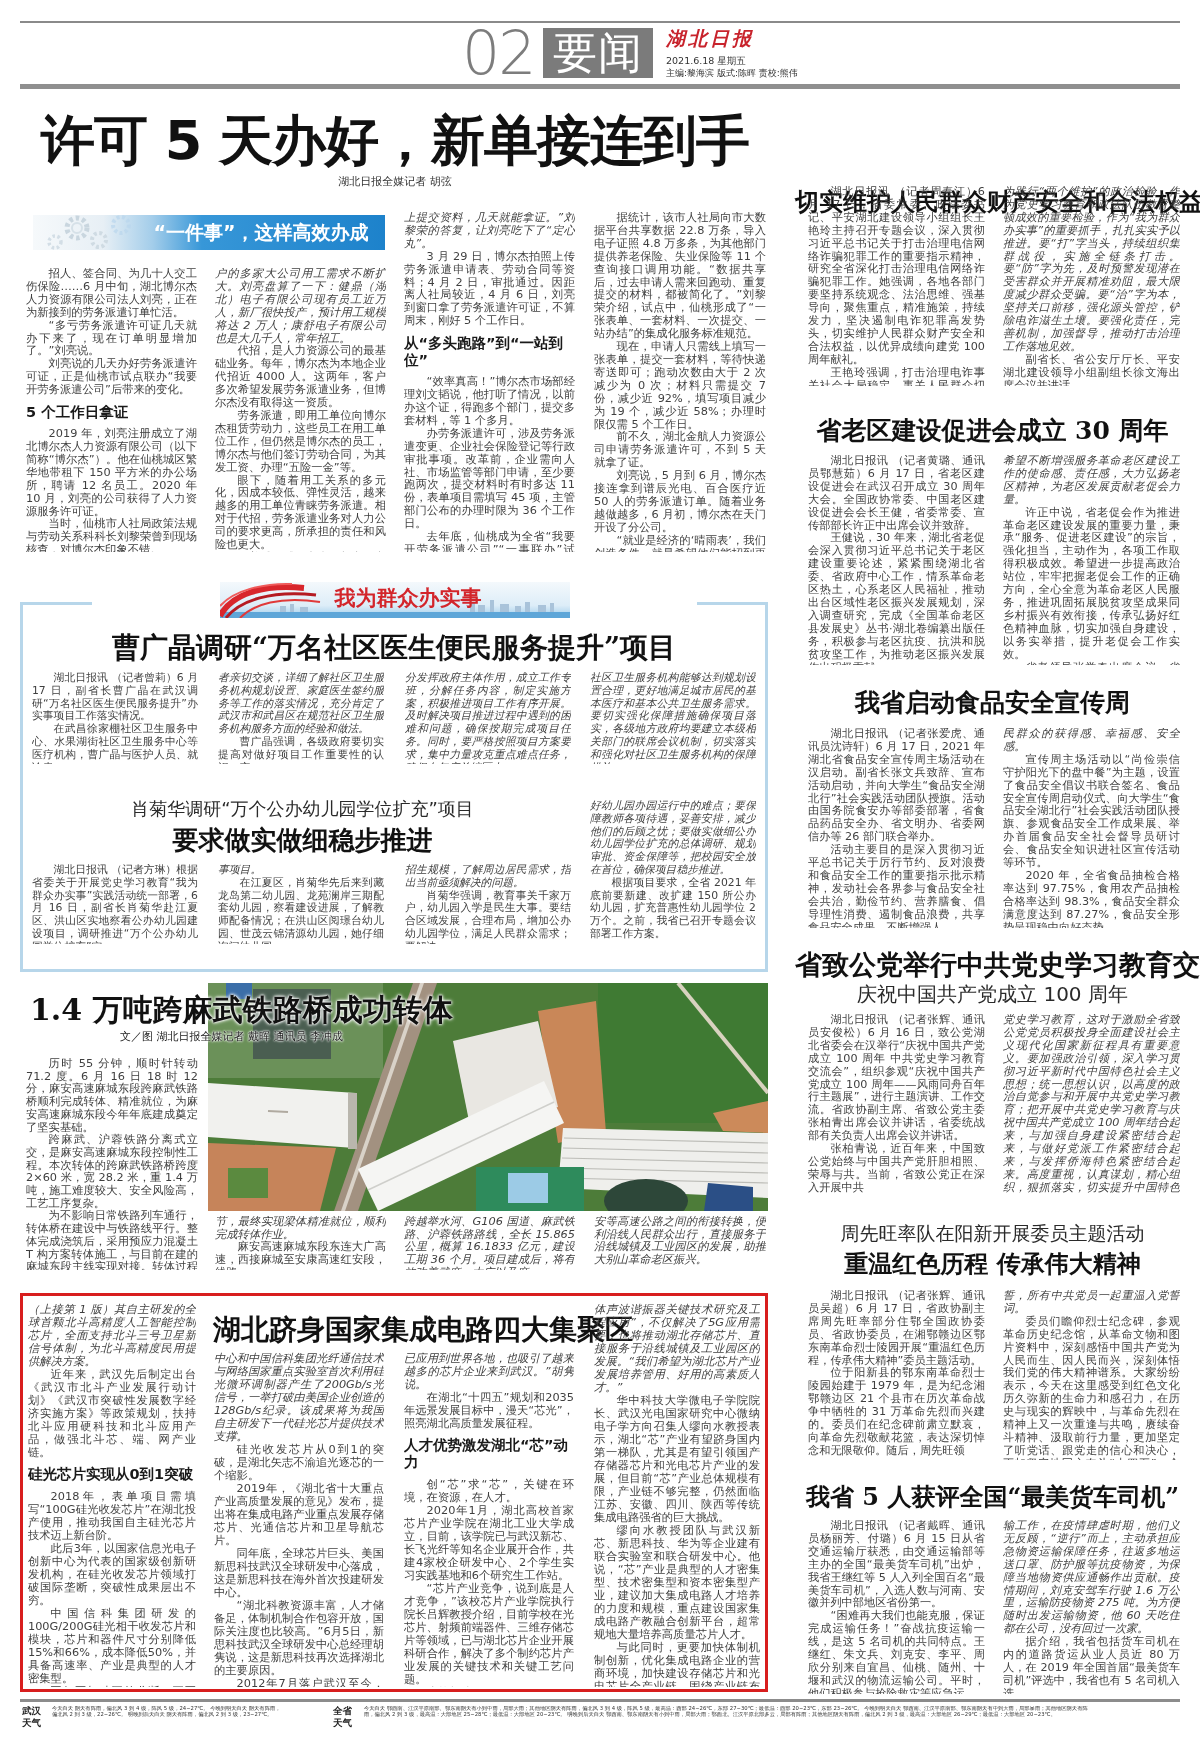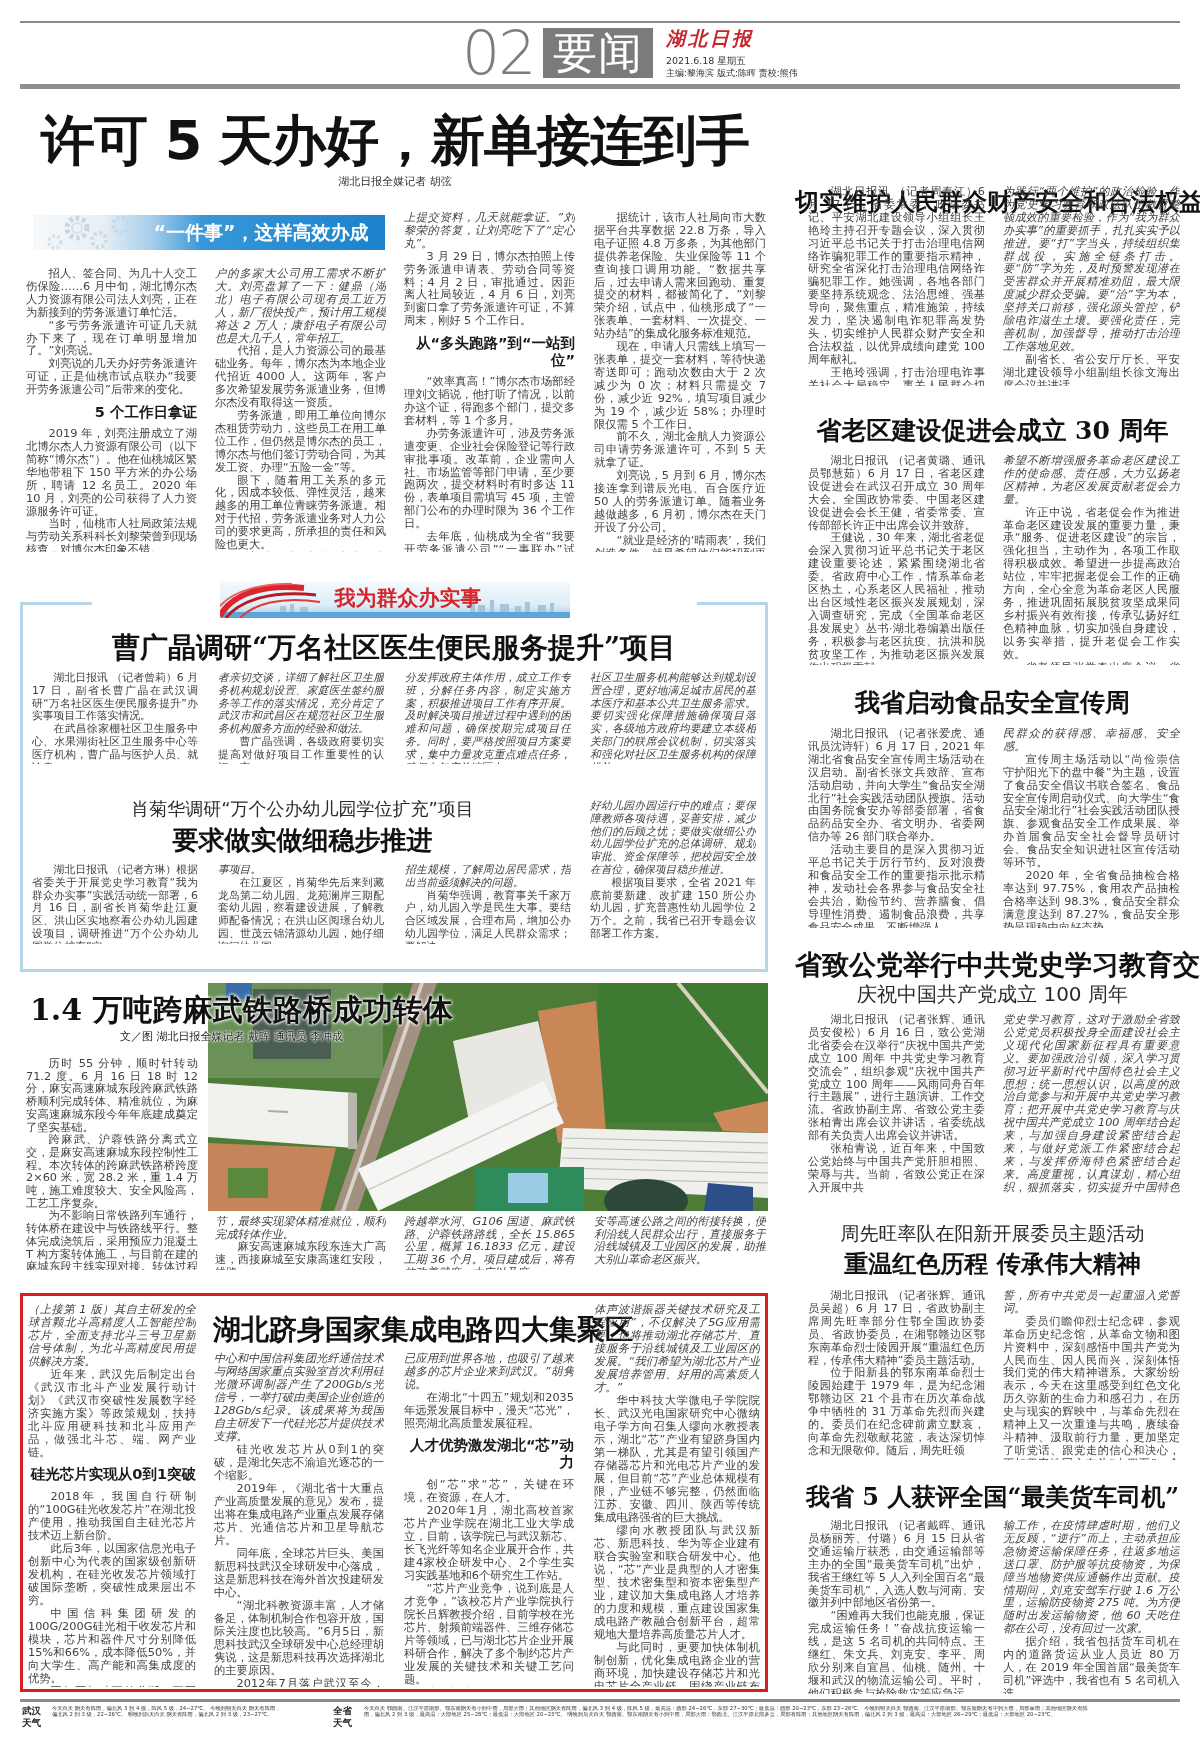--- a/index.html
+++ b/index.html
@@ -1,21 +1,21 @@
 <!DOCTYPE html>
 <html><head>
 <meta charset="utf-8">
 <style>
 html,body{margin:0;padding:0;background:#fff;}
 #page{position:relative;width:1200px;height:1750px;overflow:hidden;background:#fff;font-family:"DejaVu Sans","Liberation Sans",sans-serif;color:#3d3d3d;}
 .a{position:absolute;}
 .col{position:absolute;font-size:11.3px;line-height:12.9px;text-align:justify;color:#3f3f3f;overflow:hidden;}
 .col p{margin:0;text-indent:2em;}
 .col p.cont{text-indent:0;font-style:italic;}
-.col .sub{margin:7px 0 7px;text-indent:0;text-align:right;font-weight:bold;font-size:14.5px;line-height:17px;color:#1a1a1a;}
+.col .sub{margin:7px 0 7px;text-indent:0;text-align:left;font-weight:bold;font-size:14.5px;line-height:17px;color:#1a1a1a;}
 .serif-hl{position:absolute;font-family:"DejaVu Serif","Liberation Serif",serif;font-weight:bold;color:#111;text-align:center;white-space:nowrap;}
 .light-hl{position:absolute;font-family:"DejaVu Sans","Liberation Sans",sans-serif;font-weight:normal;color:#2a2a2a;text-align:center;white-space:nowrap;}
 .small-col{font-size:10.8px;line-height:12.8px;}
 .rc{font-size:11.2px;line-height:12.9px;}
 
 .top-rule{left:20px;top:21px;width:1160px;height:2px;background:#8a8a8a;}
 .header-bar{left:20px;top:84px;width:1160px;height:5px;background:#8f8f8f;}
 .page-num{left:462px;top:22px;width:72px;font-size:60px;line-height:62px;font-weight:200;color:#7d7d7d;letter-spacing:-2px;text-align:center;}
 .section-box{left:543px;top:28px;width:110px;height:50px;background:#7b7b7b;color:#fff;font-size:44px;line-height:50px;text-align:center;letter-spacing:1px;}
 .masthead{left:666px;top:27px;font-family:"DejaVu Serif","Liberation Serif",serif;font-style:italic;font-weight:bold;font-size:19px;line-height:22px;color:#c8232c;letter-spacing:3px;white-space:nowrap;}
@@ -223,23 +223,23 @@
   <div class="col" style="left:594px;top:1216px;width:172px;height:54px;line-height:12.7px;">
     <p class="cont">安等高速公路之间的衔接转换，便利沿线人民群众出行，直接服务于沿线城镇及工业园区的发展，助推大别山革命老区振兴。</p>
   </div>
 
   <div class="a frame-red"></div>
   <div class="serif-hl" style="left:213px;top:1313px;width:362px;font-size:28px;line-height:34px;">湖北跻身国家集成电路四大集聚区</div>
   <div class="col" style="left:28px;top:1303px;width:168px;height:384px;line-height:13px;">
     <p class="cont">（上接第 1 版）其自主研发的全球首颗北斗高精度人工智能控制芯片，全面支持北斗三号卫星新信号体制，为北斗高精度民用提供解决方案。</p>
     <p>近年来，武汉先后制定出台《武汉市北斗产业发展行动计划》《武汉市突破性发展数字经济实施方案》等政策规划，扶持北斗应用硬科技和北斗应用产品，做强北斗芯、端、网产业链。</p>
     <div class="sub">硅光芯片实现从0到1突破</div>
-    <p>2018年，我国自行研制的“100G硅光收发芯片”在湖北投产使用，推动我国自主硅光芯片技术迈上新台阶。</p>
+    <p>2018年，表单项目需填写“100G硅光收发芯片”在湖北投产使用，推动我国自主硅光芯片技术迈上新台阶。</p>
     <p>此后3年，以国家信息光电子创新中心为代表的国家级创新研发机构，在硅光收发芯片领域打破国际垄断，突破性成果层出不穷。</p>
-    <p>中国信科集团研发的100G/200G硅光相干收发芯片和模块，芯片和器件尺寸分别降低15%和66%，成本降低50%，并向大学生、高产能和高集成度的优势。</p>
+    <p>中国信科集团研发的100G/200G硅光相干收发芯片和模块，芯片和器件尺寸分别降低15%和66%，成本降低50%，并具备高速率、产业是典型的人才密集型。</p>
     <p>不仅要打破国外垄断，更要赶超国际先进水平，发力集成电路产业，湖北有颗“勇敢的芯”。</p>
 
   </div>
   <div class="col" style="left:214px;top:1352px;width:170px;height:335px;line-height:13px;">
     <p class="cont">中心和中国信科集团光纤通信技术与网络国家重点实验室首次利用硅光微环调制器产生了200Gb/s光信号，一举打破由美国企业创造的128Gb/s纪录。该成果将为我国自主研发下一代硅光芯片提供技术支撑。</p>
     <p>硅光收发芯片从0到1的突破，是湖北矢志不渝追光逐芯的一个缩影。</p>
     <p>2019年，《湖北省十大重点产业高质量发展的意见》发布，提出将在集成电路产业重点发展存储芯片、光通信芯片和卫星导航芯片。</p>
     <p>同年底，全球芯片巨头、美国新思科技武汉全球研发中心落成，这是新思科技在海外首次投建研发中心。</p>
     <p>“湖北科教资源丰富，人才储备足，体制机制合作包容开放，国际关注度也比较高。”6月5日，新思科技武汉全球研发中心总经理胡隽说，这是新思科技再次选择湖北的主要原因。</p>
     <p>2012年7月落户武汉至今，新思科技跟随湖北芯片产业一起快速发展，研发团队从最初的4人扩大至350人。“新思科技武汉全球研发中心的研发成果</p>

